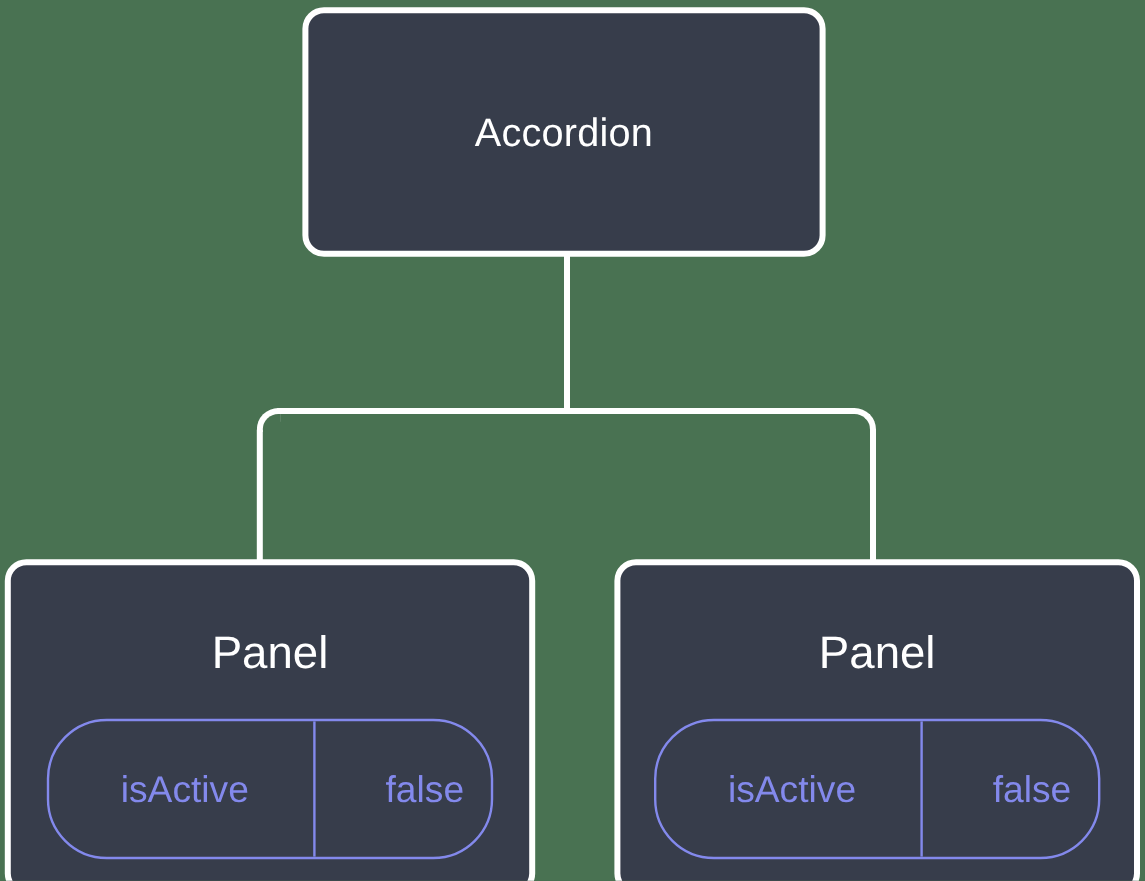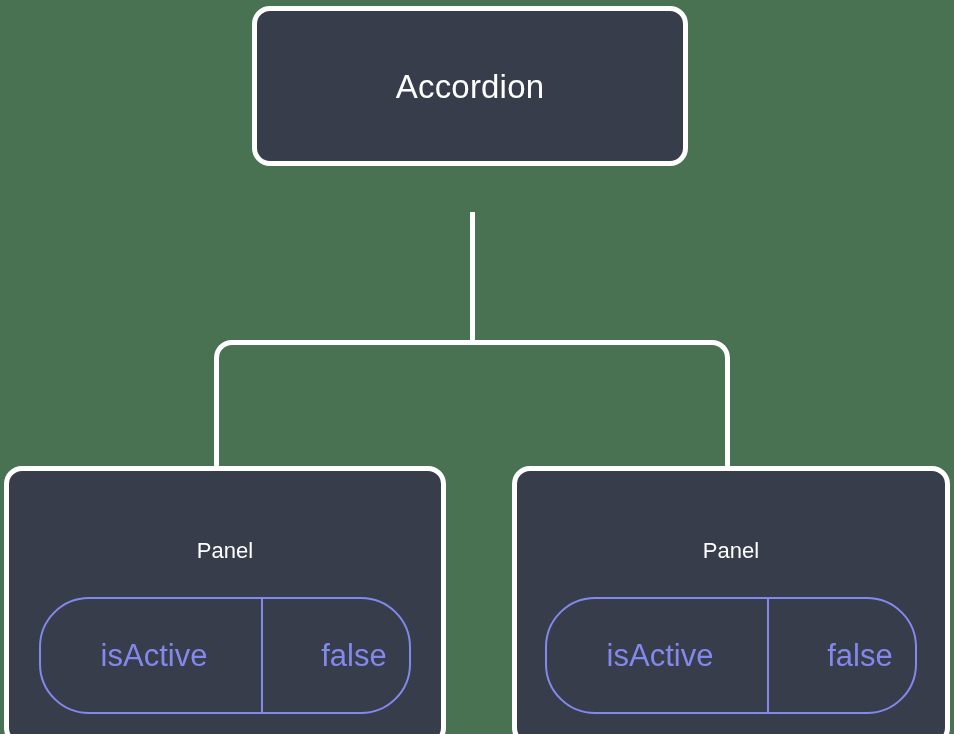--- a/index.html
+++ b/index.html
@@ -25,21 +25,21 @@
     box-sizing: border-box;
     background: #373D4B;
     border: 5px solid #FFFFFF;
     border-radius: 18px;
   }
 
   .node-root {
     left: 252px;
     top: 6px;
     width: 436px;
-    height: 160px;
+    height: 208px;
     display: flex;
     align-items: center;
     justify-content: center;
   }
 
   .node-title-root {
     color: #FFFFFF;
     font-size: 33px;
     font-weight: 400;
     letter-spacing: 0.2px;
@@ -51,24 +51,24 @@
     height: 280px;            
     display: flex;
     flex-direction: column;
     align-items: center;
   }
   .node-panel.left  { left: 4px;   width: 442px; }
   .node-panel.right { left: 512px; width: 438px; }
 
   .node-title-panel {
     color: #FFFFFF;
-    font-size: 22px;
+    font-size: 38px;
     font-weight: 400;
     line-height: 1;
-    margin-top: 69px;
+    margin-top: 55px;
   }
 
   
   .pill {
     box-sizing: border-box;
     margin-top: 35px;
     height: 117px;
     border: 2px solid #8389EC;
     border-radius: 50px;
     display: flex;

